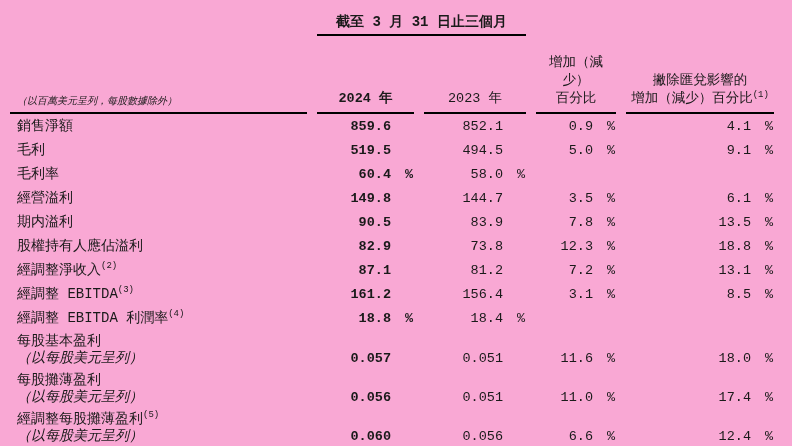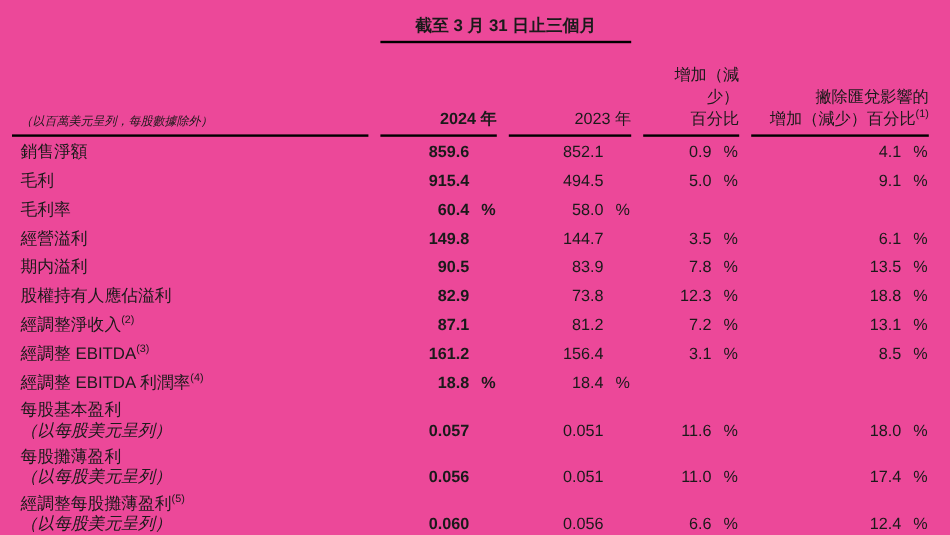--- a/index.html
+++ b/index.html
@@ -1,21 +1,21 @@
 <!DOCTYPE html>
 <html><head>
 <meta charset="utf-8">
 <style>
   html,body { margin:0; padding:0; background:#ffffff; }
   .sheet {
     position:relative;
     width:792px; height:446px;
-    background:#ec4899;
+    background:#f9a8d4;
     color:#1a1a1a;
-    font-family:Liberation Sans, sans-serif;
+    font-family:Liberation Mono, monospace;
     overflow:hidden;
     box-sizing:border-box;
     padding-top:4px;
   }
   table.fin {
     border-collapse:separate;
     border-spacing:10px 0;
     table-layout:fixed;
   }
   
@@ -30,21 +30,21 @@
   tr.cols-row td {
     vertical-align:bottom;
     border-bottom:2px solid #000;
     padding:6px 0 4px 0;
   }
   td.unit-cell {
     font-style:italic;
     font-size:10px;
     padding-left:7px !important;
   }
-  .colhead { text-align:right; font-size:13.5px; line-height:18px; }
+  .colhead { text-align:center; font-size:13.5px; line-height:18px; }
   .colhead.bold { font-weight:bold;margin-top:48px; }
   sup { font-size:9px; line-height:0; }
   
   tbody tr.single td { height:22px; vertical-align:middle; }
   tbody tr.double td { vertical-align:bottom; padding-top:3px; padding-bottom:2px; }
   td.label-cell { padding-left:7px; font-size:14px; line-height:17px; }
   td.label-cell .sub { font-style:italic; }
   .num { display:flex; justify-content:flex-end; align-items:baseline; font-size:13.5px; line-height:17px; }
   .pctslot { display:inline-block; width:22px; text-align:right; }
   td.c0 .num { font-weight:bold;justify-content:flex-end; }
@@ -115,21 +115,21 @@
               <span class="pctslot">%</span>
             </div>
           </td>
         </tr>
         <tr class="single">
           <td class="label-cell">
             <div><span>毛利</span></div>
           </td>
           <td class="num-cell c0">
             <div class="num">
-              <span class="val">915.4</span>
+              <span class="val">519.5</span>
               <span class="pctslot"></span>
             </div>
           </td>
           <td class="num-cell c1">
             <div class="num">
               <span class="val">494.5</span>
               <span class="pctslot"></span>
             </div>
           </td>
           <td class="num-cell c2">

